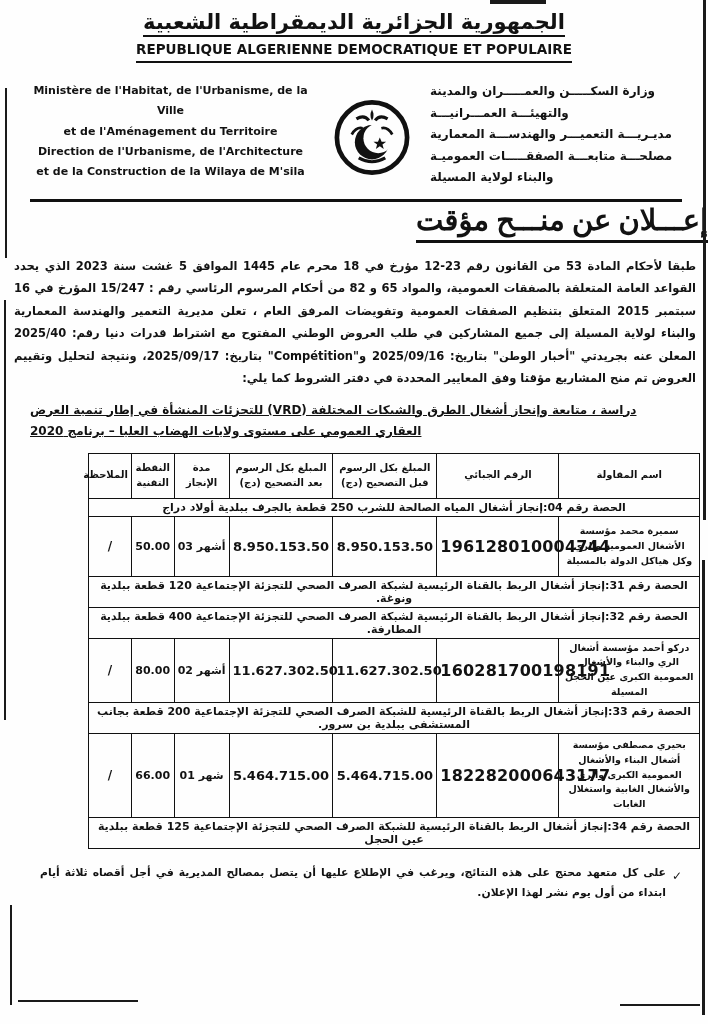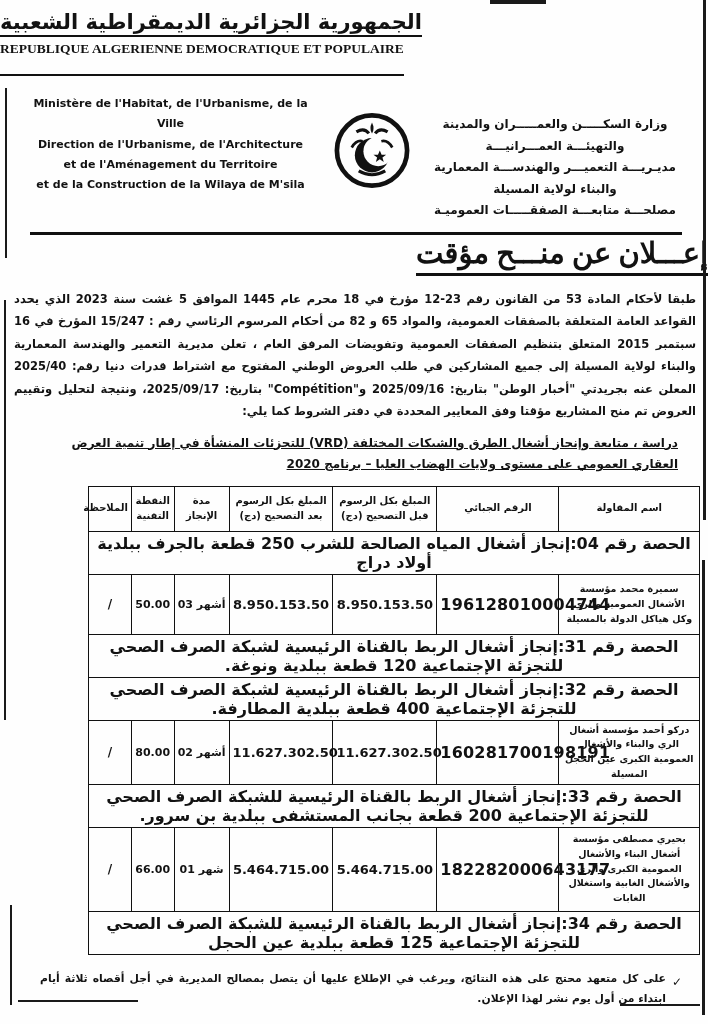--- a/index.html
+++ b/index.html
@@ -6,66 +6,66 @@
   body{
     width:708px;height:1024px;overflow:hidden;position:relative;
     background:#fefefe;color:#121212;
     font-family:"DejaVu Sans",sans-serif;
     -webkit-font-smoothing:none;
   }
   .page{position:relative;width:100%;height:100%;}
   
   .artifact{position:absolute;background:#1a1a1a;}
   
-  .rep-titles{padding-top:10px;}
+  .rep-titles{text-align:center;padding-top:10px;}
   .rep-ar{
     display:inline-block;font-size:21px;font-weight:bold;
     border-bottom:2.5px solid #111;padding-bottom:1px;letter-spacing:0px;
   }
   .rep-fr{
     display:inline-block;font-size:13.5px;font-weight:bold;margin-top:4px;
-    border-bottom:2px solid #111;padding-bottom:17px;font-family:Liberation Serif, serif;
+    border-bottom:2px solid #111;padding-bottom:4px;
   }
   .org-row{
     display:flex;justify-content:space-between;align-items:flex-start;
     margin:18px 28px 0 28px;
   }
   .org-left{width:285px;text-align:center;font-weight:bold;font-size:11px;line-height:1.85;direction:ltr;}
-  .org-right{width:250px;text-align:center;font-weight:bold;font-size:12px;line-height:1.8;direction:rtl;margin-top:20px;}
+  .org-right{width:250px;text-align:left;font-weight:bold;font-size:12px;line-height:1.8;direction:rtl;}
   .org-left .u, .org-right .u{}
   .org-line{display:block;}
   .emblem-wrap{flex:1;display:flex;justify-content:center;padding-top:14px;}
   .hr-heavy{border:none;border-top:3px solid #111;margin:10px 26px 0 30px;}
   
   .main-title{text-align:right;margin-top:1px;direction:rtl;font-family:Liberation Serif, serif;}
   .main-title span{
     display:inline-block;font-size:29px;font-weight:bold;
     border-bottom:3px solid #111;padding-bottom:3px;
   }
   
   .intro{
     direction:rtl;text-align:justify;font-weight:bold;
     font-size:11.5px;line-height:1.95;margin:12px 12px 0 14px;
   }
   .project-title{
-    direction:rtl;text-align:right;font-weight:bold;font-size:12px;
+    direction:rtl;text-align:left;font-weight:bold;font-size:12px;
     line-height:1.8;margin:10px 30px 0 30px;text-decoration:underline;
   }
   
   table.award{
     direction:rtl;border-collapse:collapse;table-layout:fixed;
     width:612px;margin:10px 8px 0 auto; 
     font-weight:bold;
   }
   table.award th, table.award td{
     border:1.5px solid #111;padding:2px 3px;vertical-align:middle;text-align:center;
   }
   th.col-h{font-size:10px;line-height:1.45;height:40px;}
   td.lot-heading{
-    font-size:16px;padding:3px 4px;
+    font-size:11px;padding:3px 4px;
     border-top:2.5px solid #111;border-bottom:2.5px solid #111;
   }
   td.contractor{font-size:9.5px;line-height:1.55;padding:4px 3px;margin-left:12px;}
   td.tax{font-size:16px;direction:ltr;letter-spacing:.2px;}
   td.amount{font-size:13px;direction:ltr;}
   td.duration{font-size:11px;direction:ltr;}
   td.score{font-size:11px;direction:ltr;}
   td.remark{font-size:12px;}
   tr.data-row{height:60px;}
   
@@ -88,44 +88,44 @@
   <div class="artifact" style="left:620px;top:1004px;width:80px;height:2px;"></div>
 
   <div class="rep-titles">
     <span class="rep-ar">الجمهورية الجزائرية الديمقراطية الشعبية</span><br>
     <span class="rep-fr">REPUBLIQUE ALGERIENNE DEMOCRATIQUE ET POPULAIRE</span>
   </div>
 
   <div class="org-row">
     <div class="org-left">
       <span class="org-line u">Ministère de l'Habitat, de l'Urbanisme, de la Ville</span>
+      <span class="org-line u">et de l'Aménagement du Territoire</span>
       <span class="org-line">Direction de l'Urbanisme, de l'Architecture</span>
-      <span class="org-line u">et de l'Aménagement du Territoire</span>
       <span class="org-line">et de la Construction de la Wilaya de M'sila</span>
     </div>
 
     <div class="emblem-wrap">
       <svg width="78" height="82" viewBox="0 0 100 104" aria-hidden="true">
         <circle cx="50" cy="54" r="45" fill="none" stroke="#111" stroke-width="6"></circle>
         <circle cx="50" cy="60" r="22" fill="#111"></circle>
         <circle cx="58" cy="55" r="19" fill="#fefefe"></circle>
         <polygon transform="translate(60,62) scale(0.9)" fill="#111" points="0,-9 2.6,-2.8 9,-2.8 3.8,1.1 5.6,7.3 0,3.6 -5.6,7.3 -3.8,1.1 -9,-2.8 -2.6,-2.8"></polygon>
         <path d="M50 18 q-4 8 0 14 q4 -6 0 -14z" fill="#111"></path>
         <path d="M30 30 q10 -6 16 2 M70 30 q-10 -6 -16 2" stroke="#111" stroke-width="4" fill="none"></path>
         <path d="M24 50 q6 -10 14 -8 M76 50 q-6 -10 -14 -8" stroke="#111" stroke-width="3.5" fill="none"></path>
         <path d="M33 80 q17 10 34 0" stroke="#111" stroke-width="4" fill="none"></path>
       </svg>
     </div>
 
     <div class="org-right">
       <span class="org-line u">وزارة السكـــــن والعمـــــران والمدينة</span>
       <span class="org-line u">والتهيئـــة العمـــرانيـــة</span>
       <span class="org-line">مديـريـــة التعميـــر والهندســـة المعمارية</span>
+      <span class="org-line">مصلحـــة متابعـــة الصفقـــــات العموميـة</span>
       <span class="org-line">والبناء لولاية المسيلة</span>
-      <span class="org-line">مصلحـــة متابعـــة الصفقـــــات العموميـة</span>
     </div>
   </div>
 
   <hr class="hr-heavy">
 
   <div class="main-title">
     <span>إعـــلان عن منـــح مؤقت</span>
   </div>
 
   <p class="intro">طبقا لأحكام المادة 53 من القانون رقم 23-12 مؤرخ في 18 محرم عام 1445 الموافق 5 غشت سنة 2023 الذي يحدد القواعد العامة المتعلقة بالصفقات العمومية، والمواد 65 و 82 من أحكام المرسوم الرئاسي رقم : 15/247 المؤرخ في 16 سبتمبر 2015 المتعلق بتنظيم الصفقات العمومية وتفويضات المرفق العام ، تعلن مديرية التعمير والهندسة المعمارية والبناء لولاية المسيلة إلى جميع المشاركين في طلب العروض الوطني المفتوح مع اشتراط قدرات دنيا رقم: 2025/40 المعلن عنه بجريدتي "أخبار الوطن" بتاريخ: 2025/09/16 و"Compétition" بتاريخ: 2025/09/17، ونتيجة لتحليل وتقييم العروض تم منح المشاريع مؤقتا وفق المعايير المحددة في دفتر الشروط كما يلي:</p>

